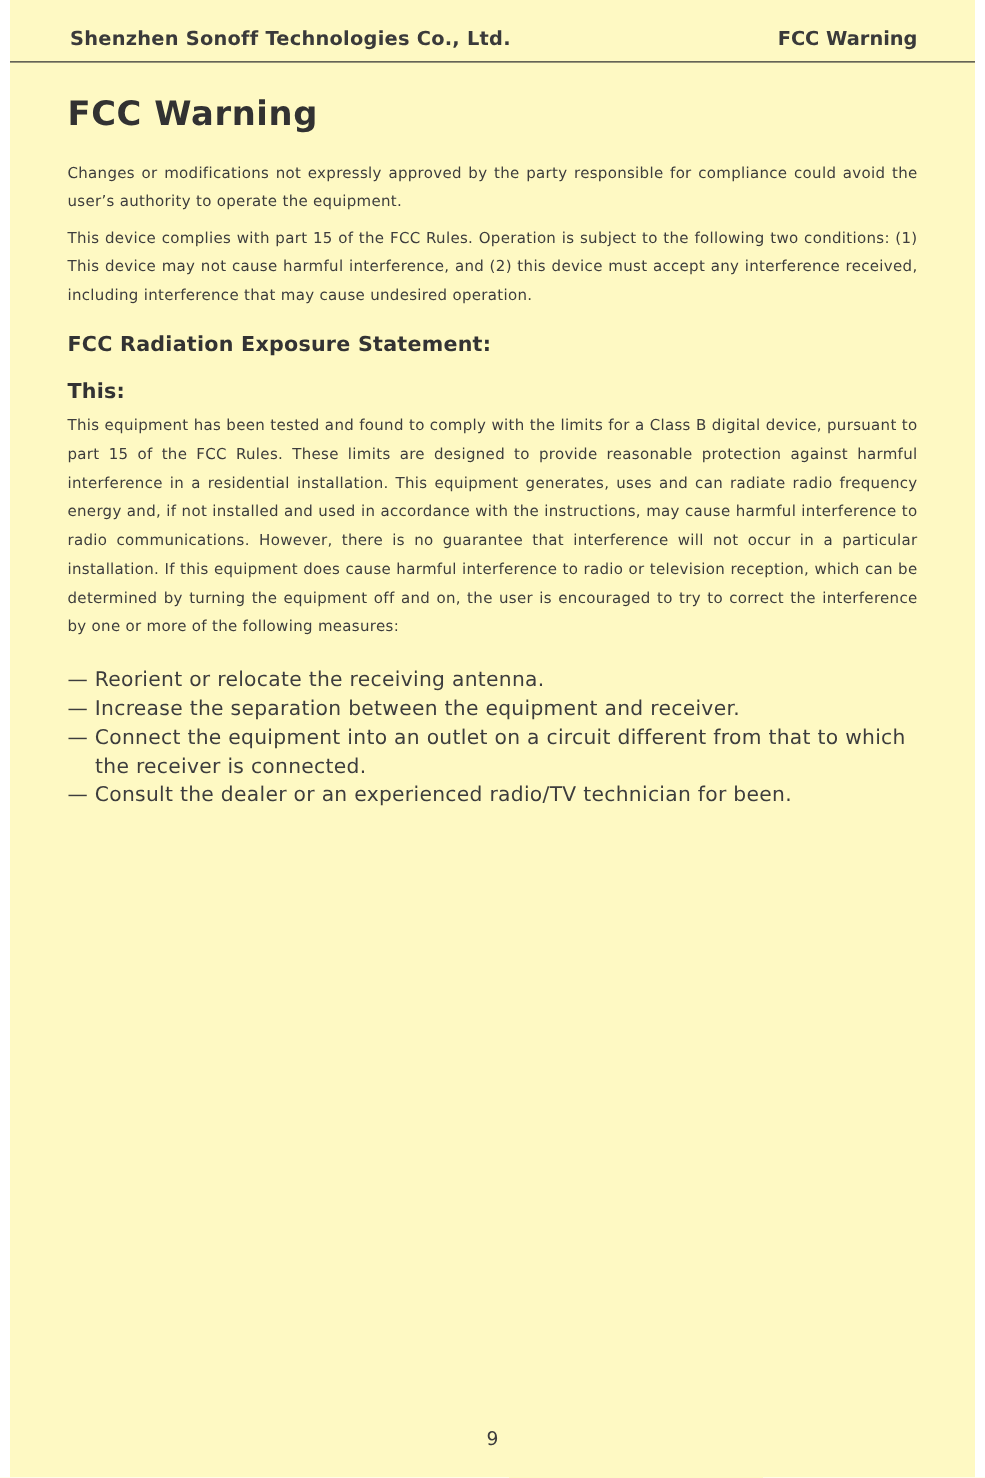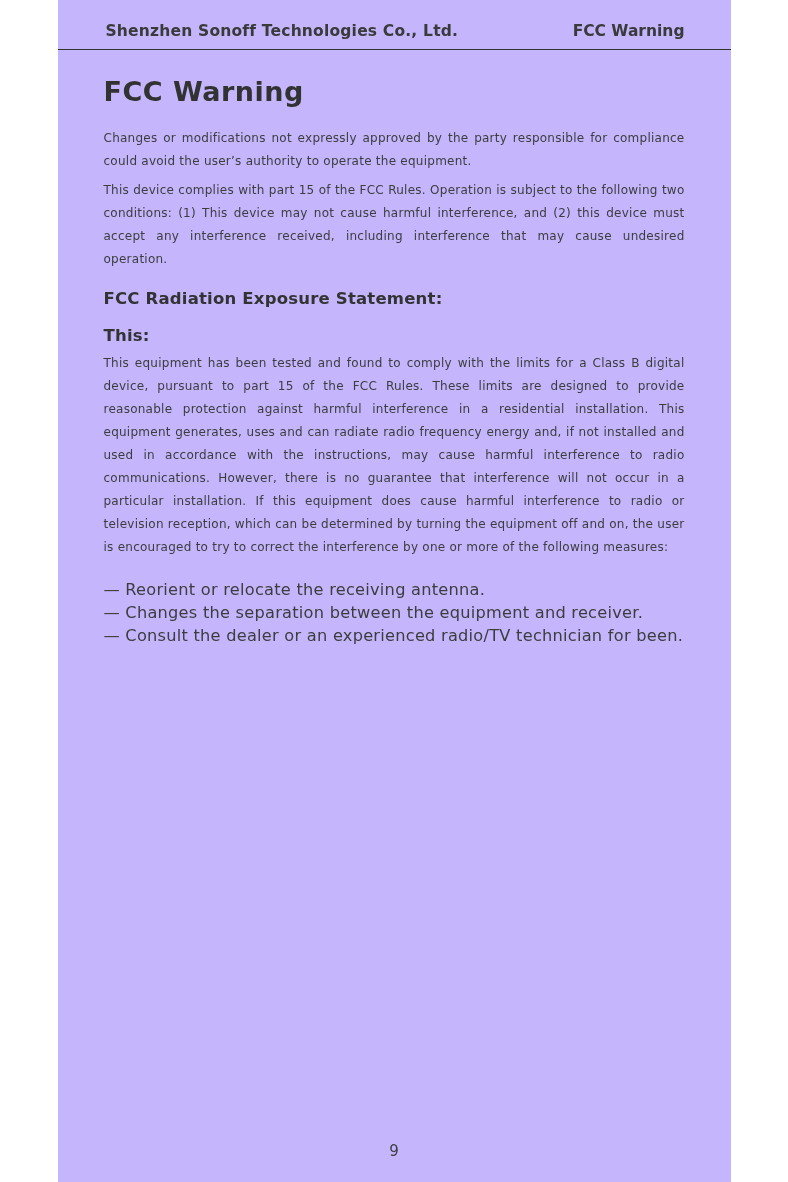--- a/index.html
+++ b/index.html
@@ -1,22 +1,22 @@
 <!DOCTYPE html>
 <html><head>
 <meta charset="utf-8">
 <style>
   * { margin: 0; padding: 0; box-sizing: border-box; }
   html, body { background: #ffffff; }
   .page {
     position: relative;
-    width: 673px;
+    width: 772px;
     height: 1182px;
     margin: 0 auto;
-    background: #c4b5fd;
+    background: #fef9c3;
     font-family: "DejaVu Sans", "Liberation Sans", sans-serif;
     color: #3d3d3d;
     overflow: hidden;
   }
   .page-header {
     display: flex;
     justify-content: space-between;
     align-items: flex-end;
     padding: 22px 46px 9px 48px;
     border-bottom: 1.5px solid #333333;
@@ -99,21 +99,22 @@
     <p class="body-par">Changes or modifications not expressly approved by the party responsible for compliance could avoid the user’s authority to operate the equipment.</p>
     <p class="body-par">This device complies with part 15 of the FCC Rules. Operation is subject to the following two conditions: (1) This device may not cause harmful interference, and (2) this device must accept any interference received, including interference that may cause undesired operation.</p>
 
     <h2 class="section-heading">FCC Radiation Exposure Statement:</h2>
 
     <h2 class="section-heading">This:</h2>
     <p class="body-par">This equipment has been tested and found to comply with the limits for a Class B digital device, pursuant to part 15 of the FCC Rules. These limits are designed to provide reasonable protection against harmful interference in a residential installation. This equipment generates, uses and can radiate radio frequency energy and, if not installed and used in accordance with the instructions, may cause harmful interference to radio communications. However, there is no guarantee that interference will not occur in a particular installation. If this equipment does cause harmful interference to radio or television reception, which can be determined by turning the equipment off and on, the user is encouraged to try to correct the interference by one or more of the following measures:</p>
 
     <ul class="measures-list">
       <li>— Reorient or relocate the receiving antenna.</li>
-      <li>— Changes the separation between the equipment and receiver.</li>
+      <li>— Increase the separation between the equipment and receiver.</li>
+      <li>— Connect the equipment into an outlet on a circuit different from that to which the receiver is connected.</li>
       <li>— Consult the dealer or an experienced radio/TV technician for been.</li>
     </ul>
   </div>
 
   <div class="page-footer">
     <span class="page-number">9</span>
   </div>
 
 </div>
 

